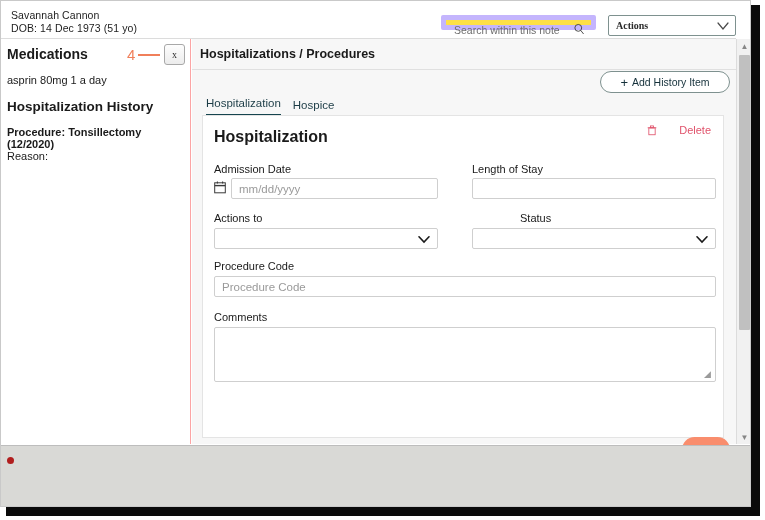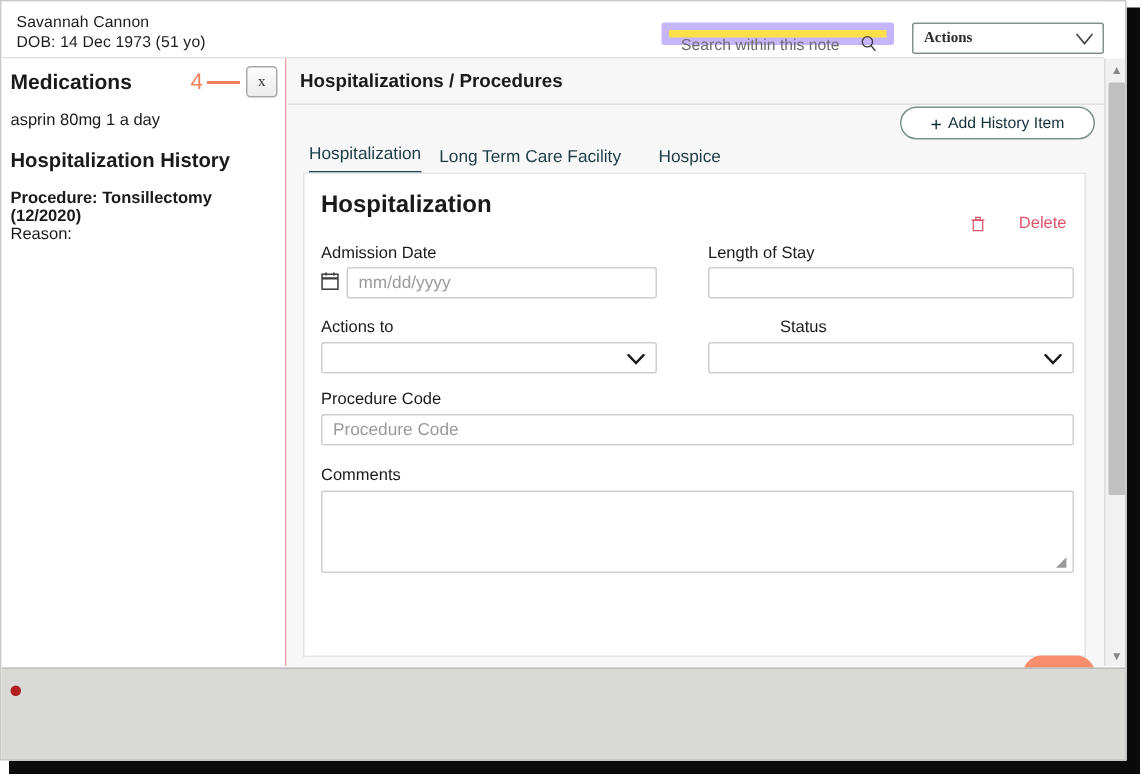--- a/index.html
+++ b/index.html
@@ -253,21 +253,21 @@
   }
   .card-title {
     position: absolute;
     left: 11px; top: 12px;
     font-size: 16px;
     font-weight: bold;
     color: #1a1a1a;
   }
   .delete-link {
     position: absolute;
-    right: 12px; top: 27px;
+    right: 12px; top: 8px;
     font-size: 11px;
     color: #e0526b;
     cursor: pointer;
     display: flex;
     align-items: flex-end;
     gap: 22px;
   }
   .trash-icon { width: 10px; height: 11px; color: #e0526b; }
 
   .field-label {
@@ -438,21 +438,20 @@
       <div class="crumb">Hospitalizations / Procedures</div>
       <div class="crumb-rule"></div>
 
       <button class="add-btn">
         <span class="add-plus">+</span>
         <span>Add History Item</span>
       </button>
 
       <div class="tabs">
         <div class="tab active">Hospitalization</div>
-        <div class="tab spaced">Long Term Care Facility</div>
         <div class="tab spaced">Hospice</div>
       </div>
 
       <div class="card">
         <div class="card-title">Hospitalization</div>
 
         <div class="delete-link">
           <svg class="trash-icon" viewBox="0 0 12 13" fill="none">
             <rect x="2.2" y="3.4" width="7.6" height="8.2" stroke="currentColor" stroke-width="1"></rect>
             <line x1="0.8" y1="3.2" x2="11.2" y2="3.2" stroke="currentColor" stroke-width="1"></line>

